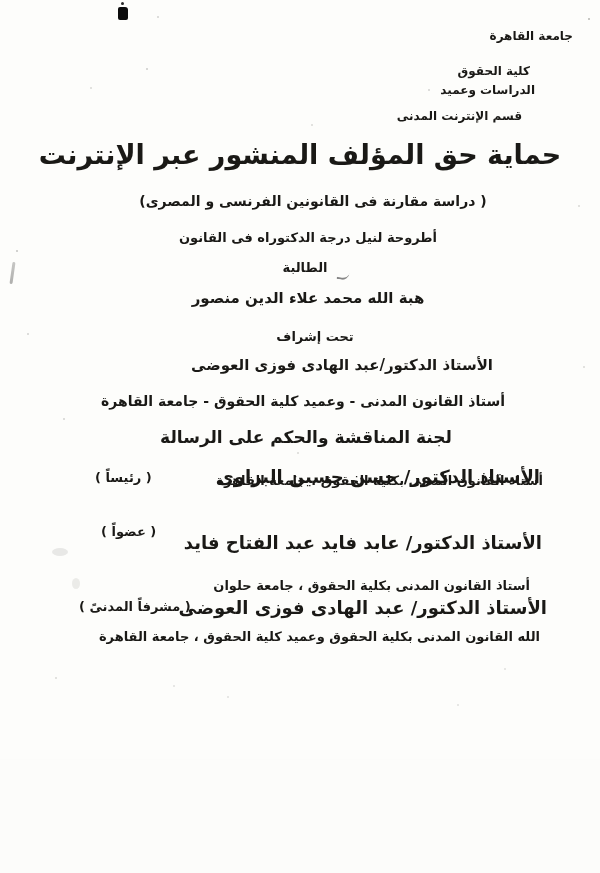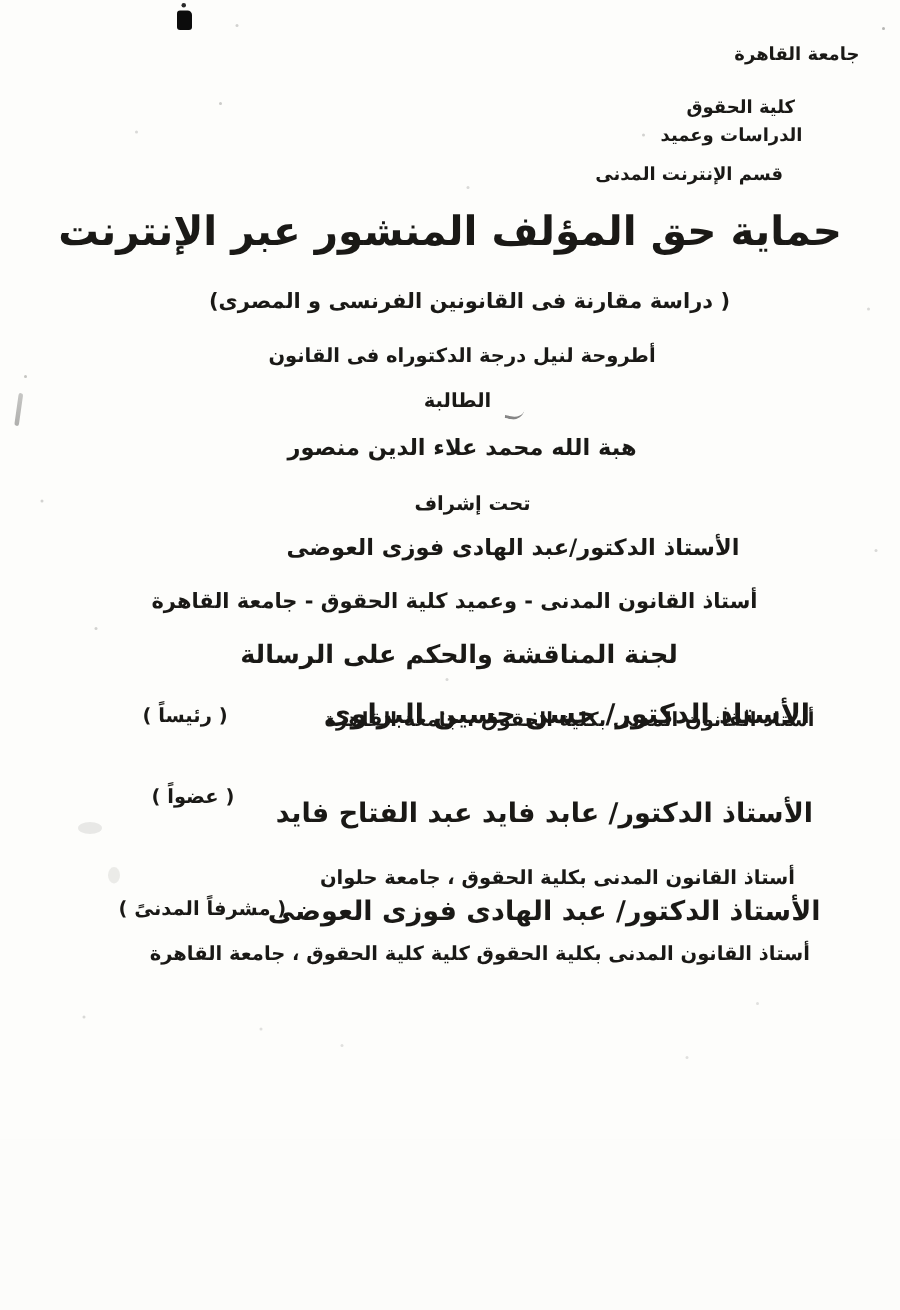--- a/index.html
+++ b/index.html
@@ -130,16 +130,16 @@
 
   <div>
     <div class="line cname r2n">الأستاذ الدكتور/ عابد فايد عبد الفتاح فايد</div>
     <div class="line crole r2r">( عضواً )</div>
     <div class="line cdesc r2d">أستاذ القانون المدنى بكلية الحقوق ، جامعة حلوان</div>
   </div>
 
   <div>
     <div class="line cname r3n">الأستاذ الدكتور/ عبد الهادى فوزى العوضى</div>
     <div class="line crole r3r">( مشرفاً المدنىً )</div>
-    <div class="line cdesc r3d">أستاذ القانون المدنى بكلية الحقوق كلية كلية الحقوق ، جامعة القاهرة</div>
+    <div class="line cdesc r3d">الله القانون المدنى بكلية الحقوق وعميد كلية الحقوق ، جامعة القاهرة</div>
   </div>
 
 </div>
 
 </body></html>

